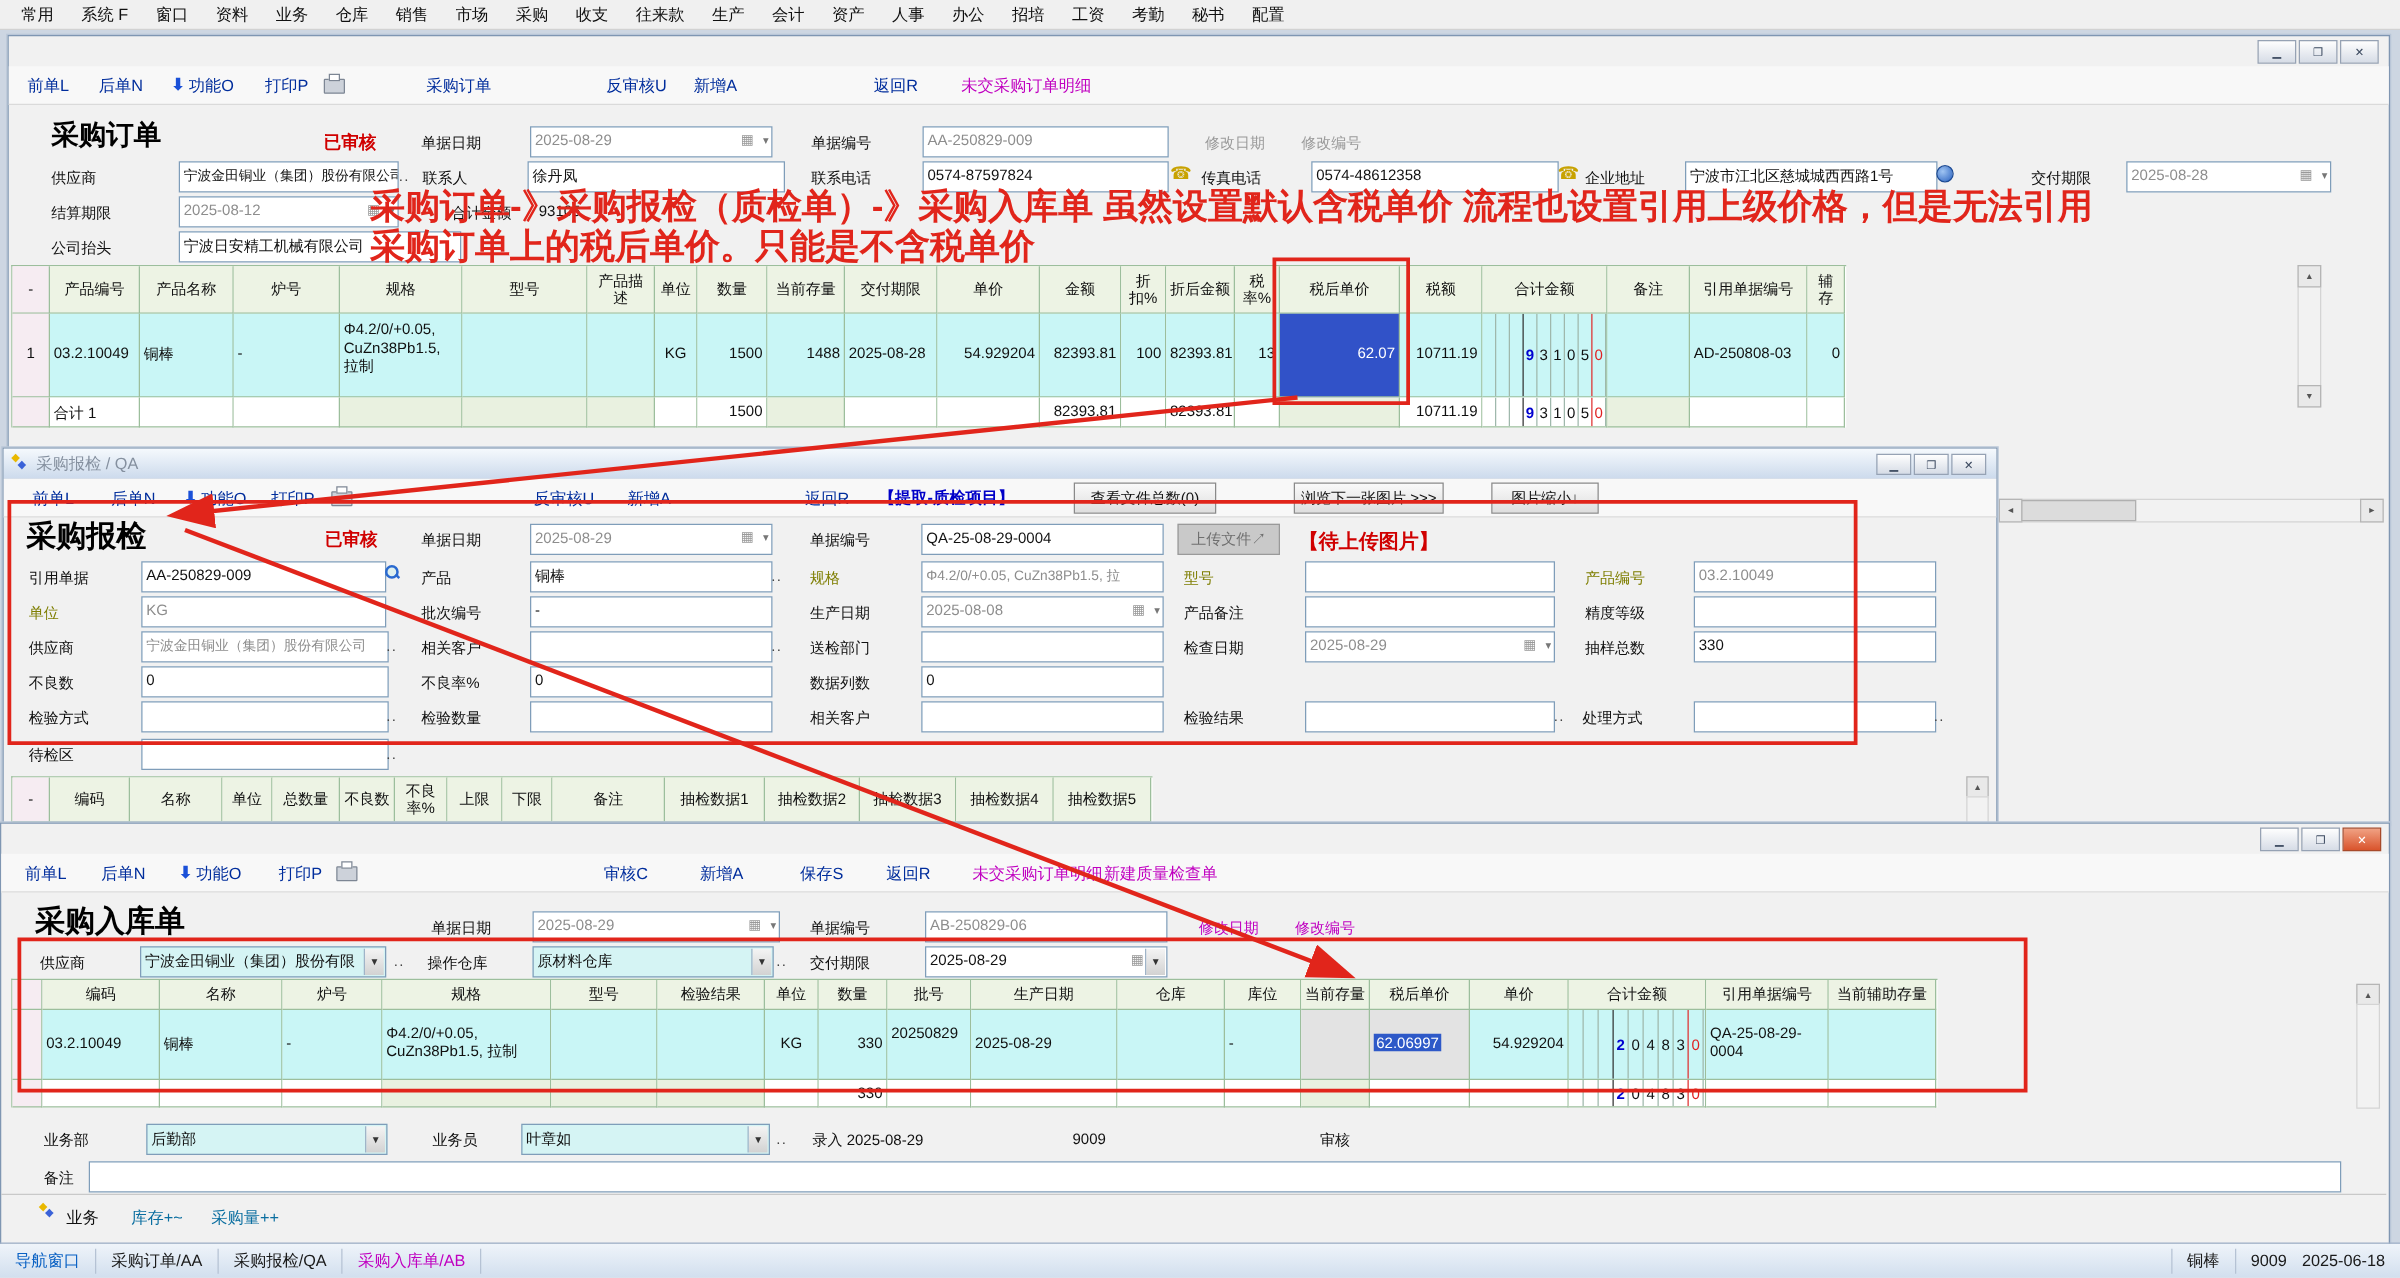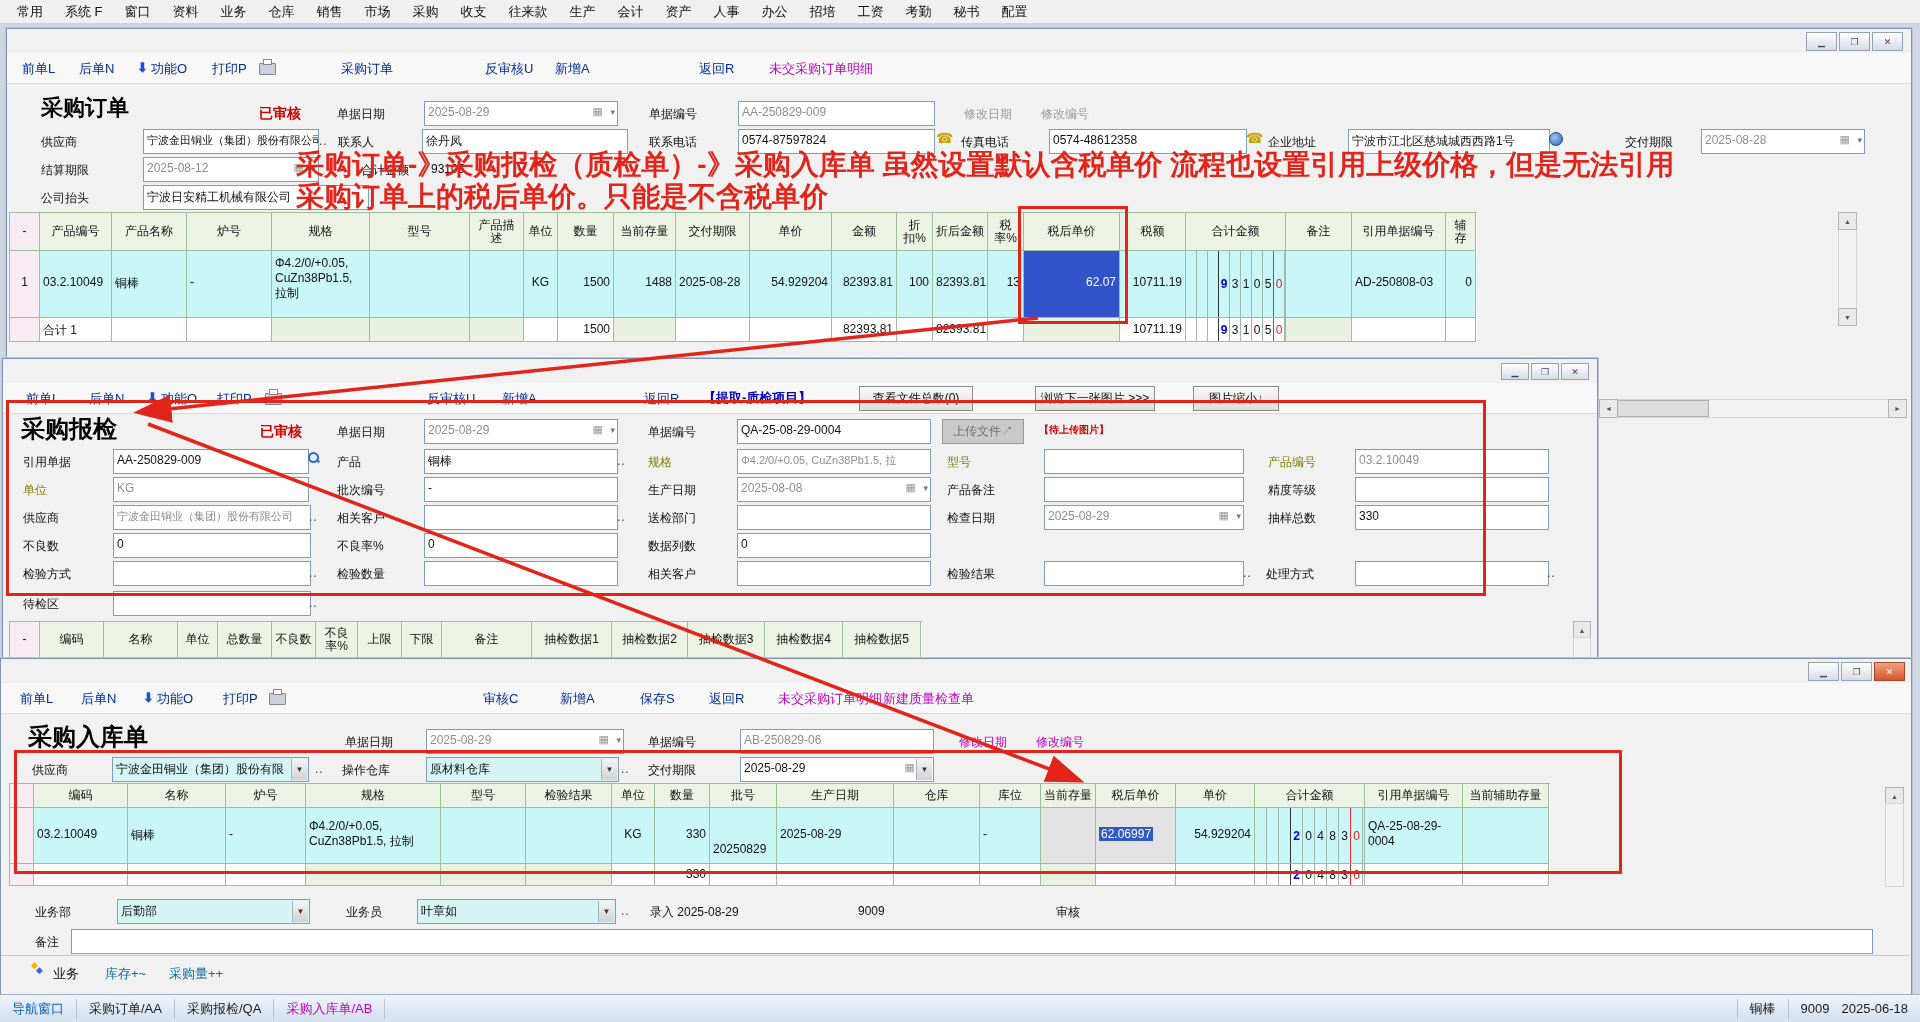--- a/index.html
+++ b/index.html
@@ -270,20 +270,24 @@
   <div class="sbt" style="left:1831px;top:183px;width:17px;height:16px">▲</div>
   <div class="sbt" style="left:1831px;top:279px;width:17px;height:16px">▼</div>
 
   <div class="strack" style="left:1592px;top:370px;width:306px;height:17px"></div>
   <div class="sbt" style="left:1592px;top:370px;width:17px;height:17px">◄</div>
   <div class="sbt" style="left:1881px;top:370px;width:17px;height:17px">►</div>
   <div class="sthumb" style="left:1610px;top:371px;width:90px;height:15px"></div>
 </div>
 
 <div class="win" style="left:2px;top:358px;width:1594px;height:318px;z-index:10">
+  <div class="tbar">
+    <span class="win-ico"></span>
+    <span class="tt">采购报检 / QA</span>
+  </div>
   <div class="wbtns" style="right:8px;top:4px">
     <div class="wbtn" style="width:26px;height:15px">▁</div>
     <div class="wbtn" style="width:26px;height:15px">❐</div>
     <div class="wbtn" style="width:26px;height:15px">✕</div>
   </div>
   <div class="toolbar" style="top:24px;height:30px">
     <span class="tl" style="left:23px;top:7px">前单L</span>
     <span class="tl" style="left:86px;top:7px">后单N</span>
     <span class="dn-ico" style="left:144px;top:7px">⬇</span>
     <span class="tl" style="left:158px;top:7px">功能O</span>
@@ -298,21 +302,21 @@
     <div class="btn3d" style="left:1190px;top:3px;width:84px">图片缩小↓</div>
   </div>
 
   <div class="ftitle" style="left:18px;top:54px;font-size:24px">采购报检</div>
   <span class="lbl red" style="left:257px;top:64px;font-size:14px">已审核</span>
   <span class="lbl" style="left:334px;top:65px">单据日期</span>
   <div class="inp ro" style="left:421px;top:60px;width:186px"><span>2025-08-29</span><span class="cal">▦</span><span class="caret">▾</span></div>
   <span class="lbl" style="left:645px;top:65px">单据编号</span>
   <div class="inp" style="left:734px;top:60px;width:186px">QA-25-08-29-0004</div>
   <div class="btn3d dis" style="left:939px;top:60px;width:80px">上传文件↗</div>
-  <span class="lbl red" style="left:1036px;top:64px;font-size:10px">【待上传图片】</span>
+  <span class="lbl red" style="left:1036px;top:64px;font-size:16px">【待上传图片】</span>
 
   <span class="lbl" style="left:20px;top:95px">引用单据</span>
   <div class="inp" style="left:110px;top:90px;width:188px">AA-250829-009</div>
   <span class="mg" style="left:304px;top:92px"></span>
   <span class="lbl" style="left:334px;top:95px">产品</span>
   <div class="inp" style="left:421px;top:90px;width:186px">铜棒</div>
   <span class="dots" style="left:614px;top:95px">..</span>
   <span class="lbl olv" style="left:645px;top:95px">规格</span>
   <div class="inp ro sm" style="left:734px;top:90px;width:186px">Φ4.2/0/+0.05, CuZn38Pb1.5, 拉</div>
   <span class="lbl olv" style="left:944px;top:95px">型号</span>
@@ -455,21 +459,21 @@
     <div class="gr" style="height:56px">
       <div class="gc gm" style="width:24px"></div>
       <div class="gc gd" style="width:94px;padding-top:19px">03.2.10049</div>
       <div class="gc gd" style="width:98px;padding-top:19px">铜棒</div>
       <div class="gc gd" style="width:80px;padding-top:19px">-</div>
       <div class="gc gd" style="width:135px;white-space:normal;line-height:15px;padding-top:11px">Φ4.2/0/+0.05, CuZn38Pb1.5, 拉制</div>
       <div class="gc gd" style="width:85px"></div>
       <div class="gc gd" style="width:86px"></div>
       <div class="gc gd ctr" style="width:43px;padding-top:19px">KG</div>
       <div class="gc gd rt" style="width:55px;padding-top:19px">330</div>
-      <div class="gc gd" style="width:67px;padding-top:34px">20250829</div>
+      <div class="gc gd" style="width:67px;padding-top:11px">20250829</div>
       <div class="gc gd" style="width:117px;padding-top:19px">2025-08-29</div>
       <div class="gc gd" style="width:86px"></div>
       <div class="gc gd" style="width:61px;padding-top:19px">-</div>
       <div class="gc gd gygc" style="width:55px"></div>
       <div class="gc gd gygc" style="width:80px;padding-top:19px"><span class="selin">62.06997</span></div>
       <div class="gc gd rt" style="width:79px;padding-top:19px">54.929204</div>
       <div class="gc gd" style="width:110px;padding:0">
         <div class="dgrid">
           <span class="dg dg11"></span>
             <span class="dg dg11"></span>

